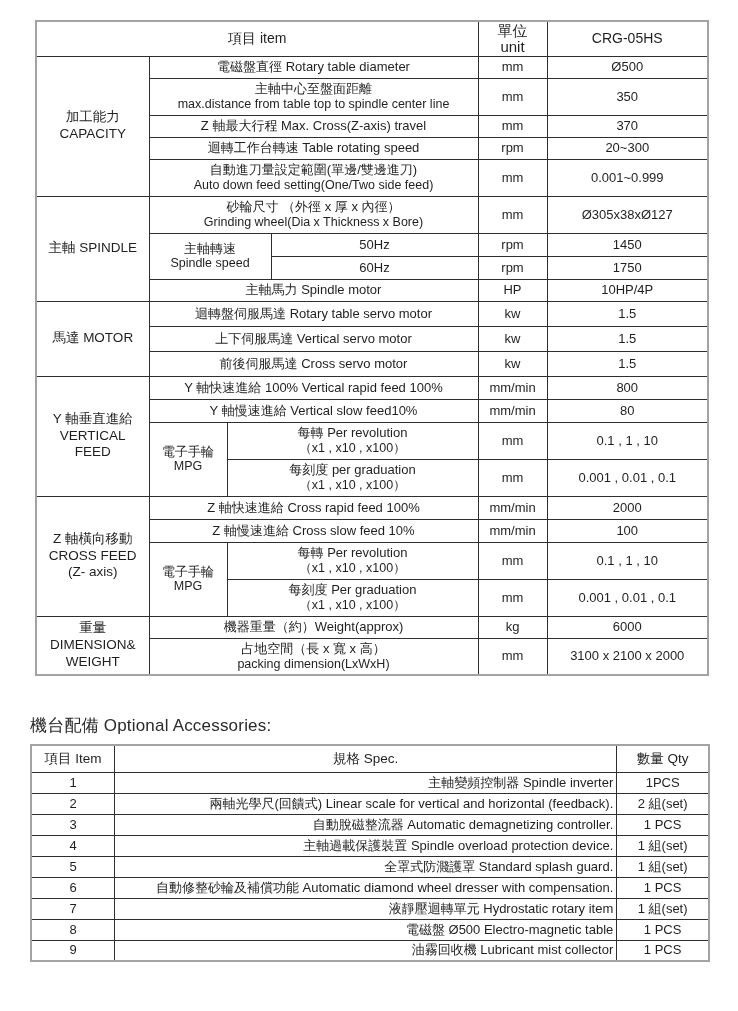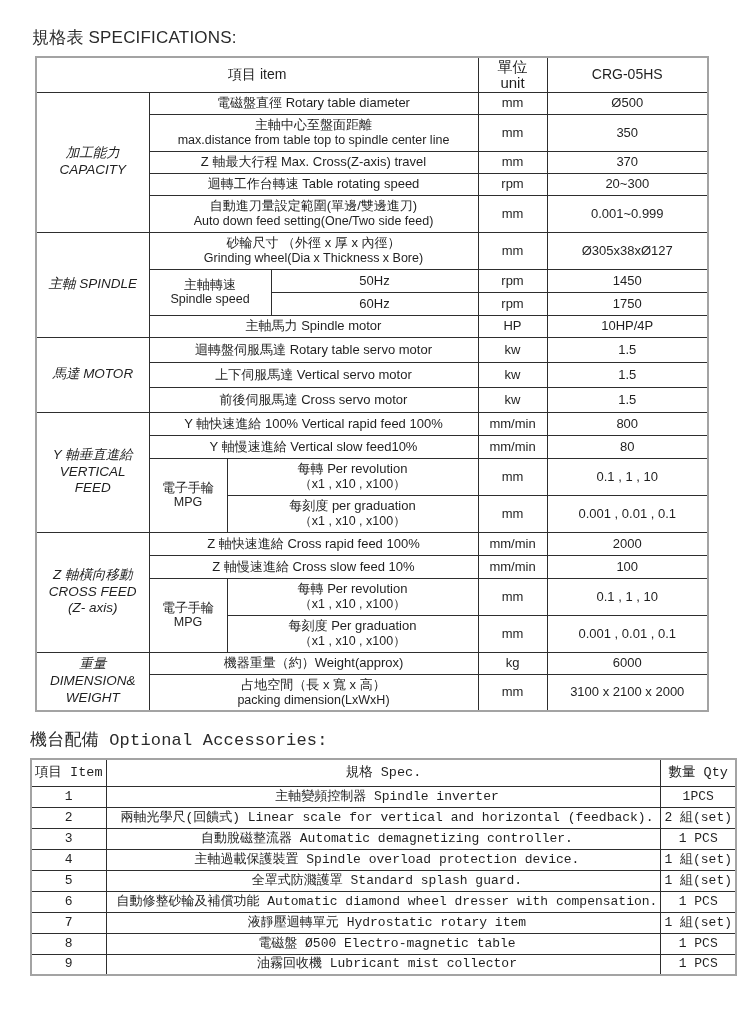--- a/index.html
+++ b/index.html
@@ -23,39 +23,38 @@
     border:1px solid #2e2e2e;
     font-size:13px;
     text-align:center;
     vertical-align:middle;
     padding:1px 3px;
     line-height:1.2;
     overflow:hidden;
     white-space:nowrap;
   }
   td .l2 { font-size:12.5px; }
-  td.grp { font-size:13.5px; line-height:1.25;font-style:italic; }
+  td.grp { font-size:13.5px; line-height:1.25; }
   .hh td { height:31px; font-size:14px; }
   tr.h1 td { height:22px; }
   tr.h2 td { height:37px; }
   tr.h3 td { height:23px; }
   tr.h4 td { height:25px; }
-  td.left { text-align:center; padding-left:10px; }
+  td.left { text-align:right; padding-left:10px; }
   .unit2 { line-height:1.05; font-size:15px; }
   .acc td { height:21px; }
   .acc .ahh td { height:27px; font-size:13.5px; }
   .spec-wrap { margin-left:3px; }
-  .acc-wrap { margin-left:-2px; margin-top:16px;font-family:Liberation Mono, monospace; }
+  .acc-wrap { margin-left:-2px; margin-top:38px; }
 </style>
 </head>
 <body>
 
 <div class="page">
 
-  <div class="section-title">規格表 SPECIFICATIONS:</div>
 
   <div class="spec-wrap">
   <table class="spec">
     <colgroup>
       <col style="width:113px">
           <col style="width:78px">
           <col style="width:44px">
       <col style="width:207px">
           <col style="width:69px">
           <col style="width:161px">

